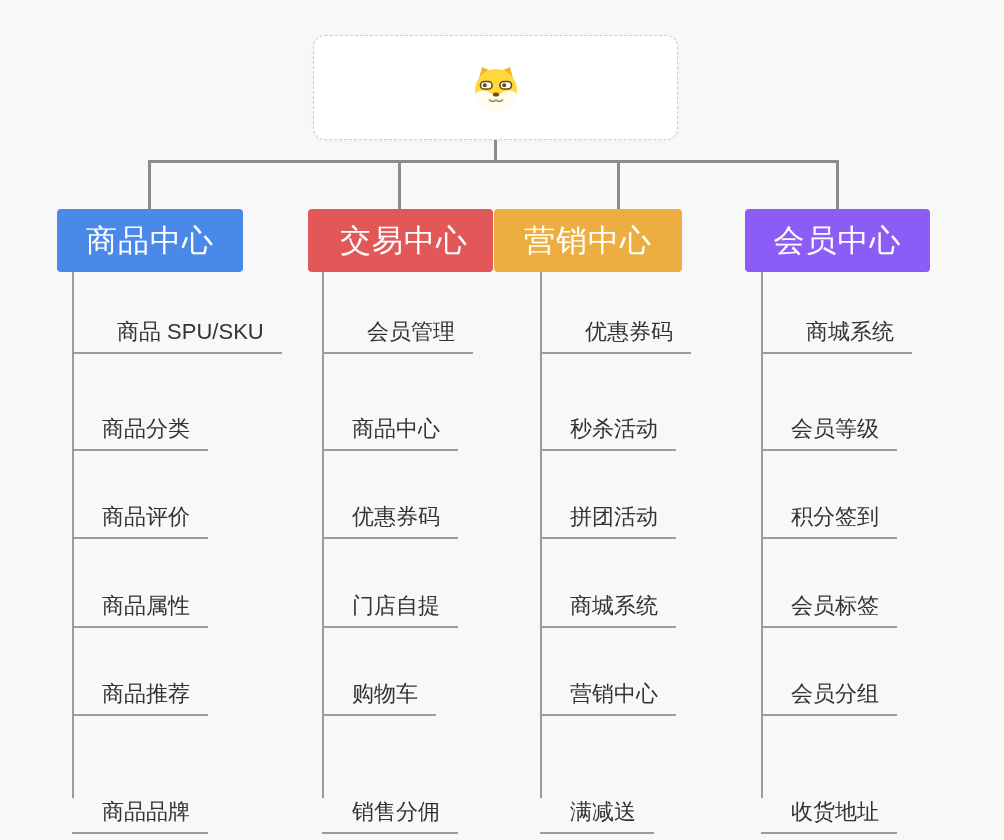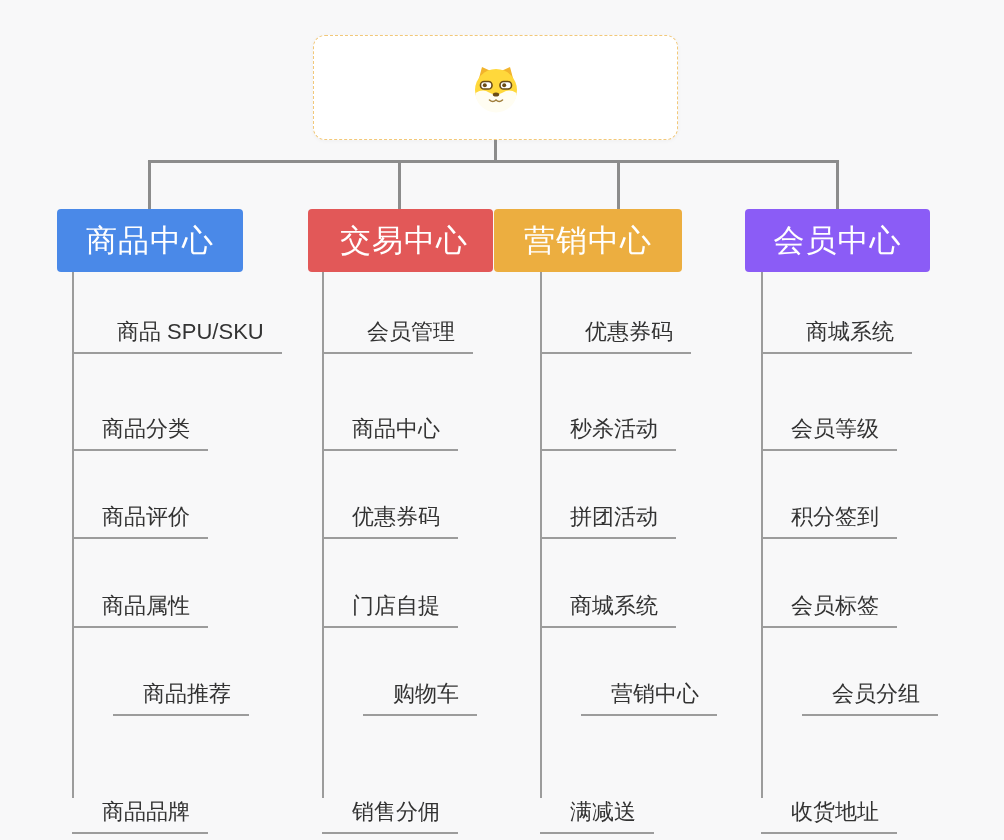--- a/index.html
+++ b/index.html
@@ -45,21 +45,21 @@
   .c0{left:72px;} .c1{left:322px;} .c2{left:540px;} .c3{left:761px;}
   .spine{position:absolute;left:0;top:0;width:2px;height:526px;background:#9C9C9C;}
   .item{
     position:absolute;left:0;height:40px;
     display:flex;align-items:flex-end;
     padding:0 18px 5px 30px;
     border-bottom:2px solid #9C9C9C;
     font-size:22px;color:#333333;white-space:nowrap;
     box-sizing:content-box;
   }
-  .r0{top:35px;padding-left:45px;} .r1{top:132px;} .r2{top:220px;} .r3{top:309px;text-align:center;} .r4{top:397px;margin-left:41px;} .r5{top:515px;}
+  .r0{top:35px;padding-left:45px;} .r1{top:132px;} .r2{top:220px;} .r3{top:309px;text-align:center;} .r4{top:397px;} .r5{top:515px;}
 </style>
 </head>
 <body>
 
 <div class="canvas">
 
   <div class="root">
     <svg class="root-icon" viewBox="0 0 50 50">
       <path d="M7 19 L11 4 L22 9 Z" fill="#F2B42C"></path>
       <path d="M43 19 L39 4 L28 9 Z" fill="#F2B42C"></path>

